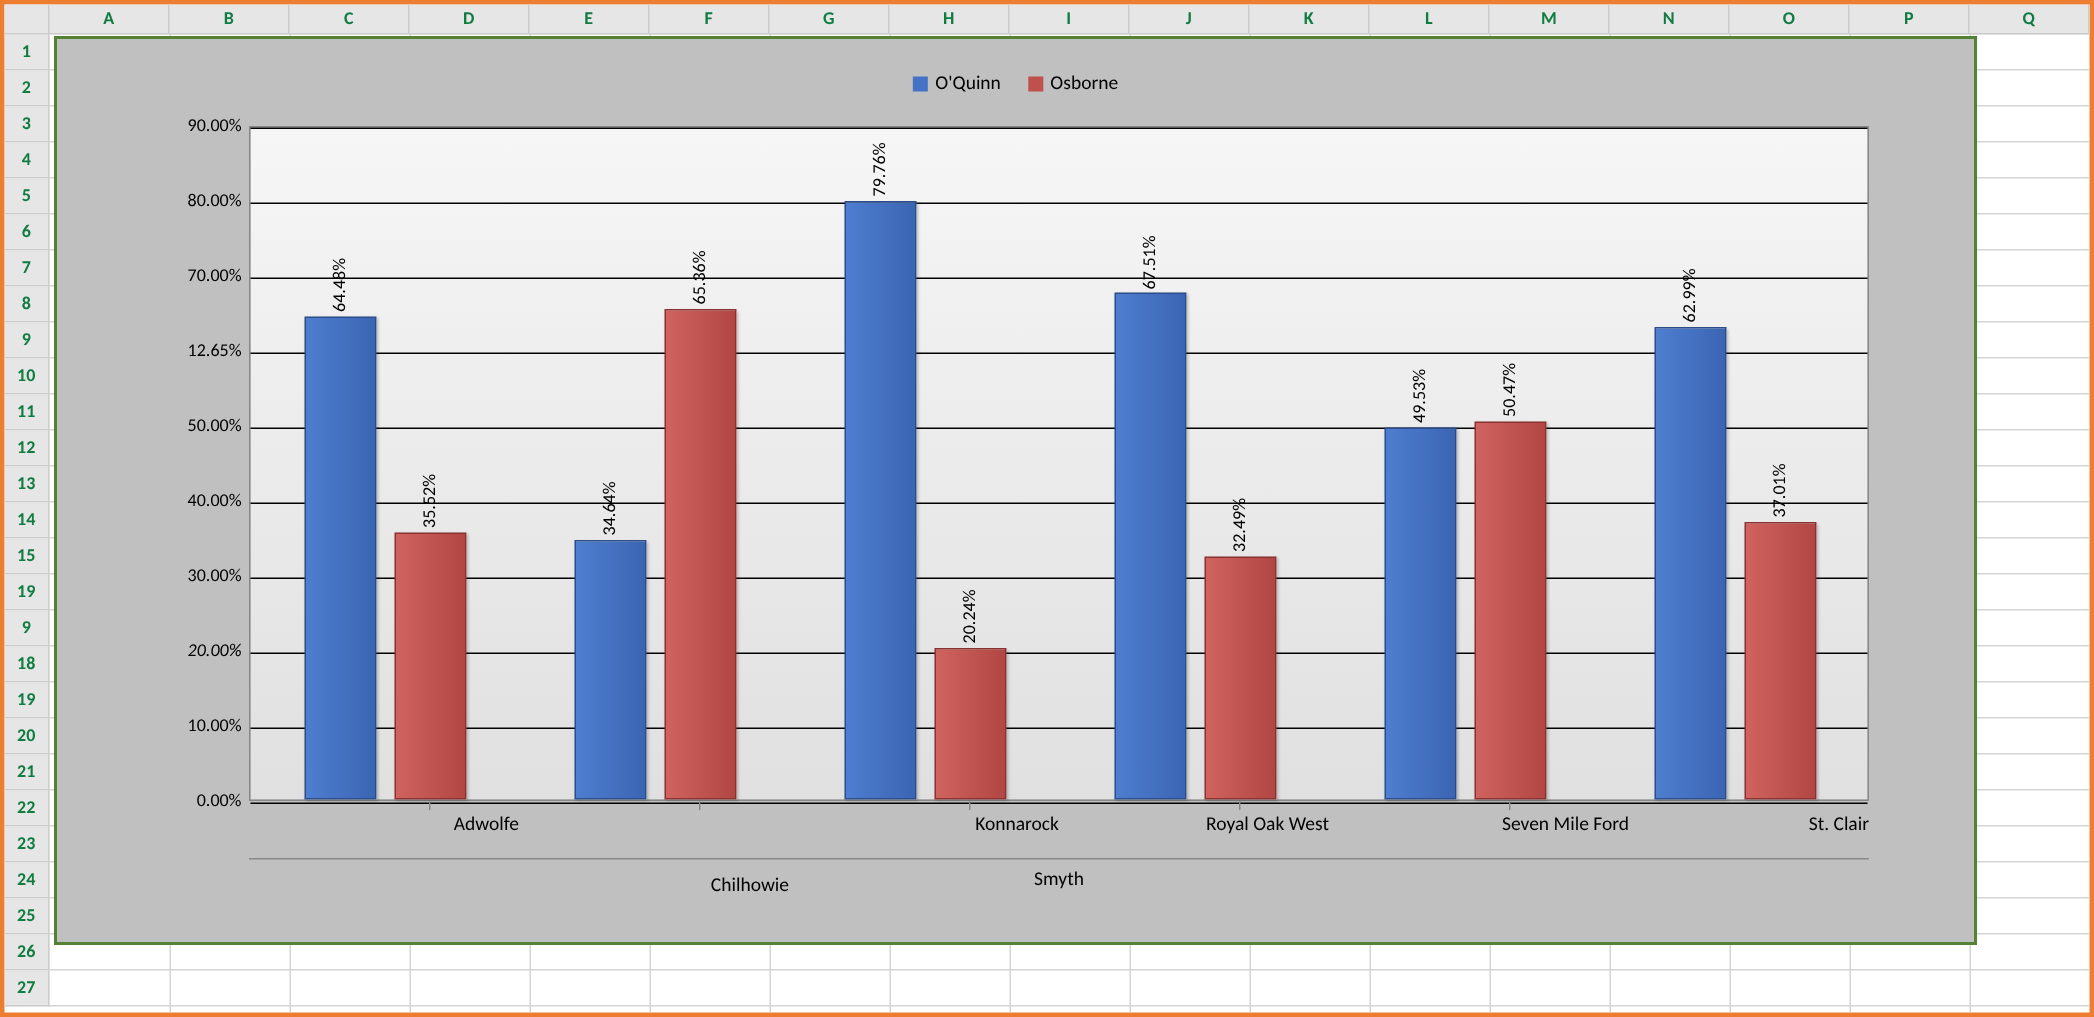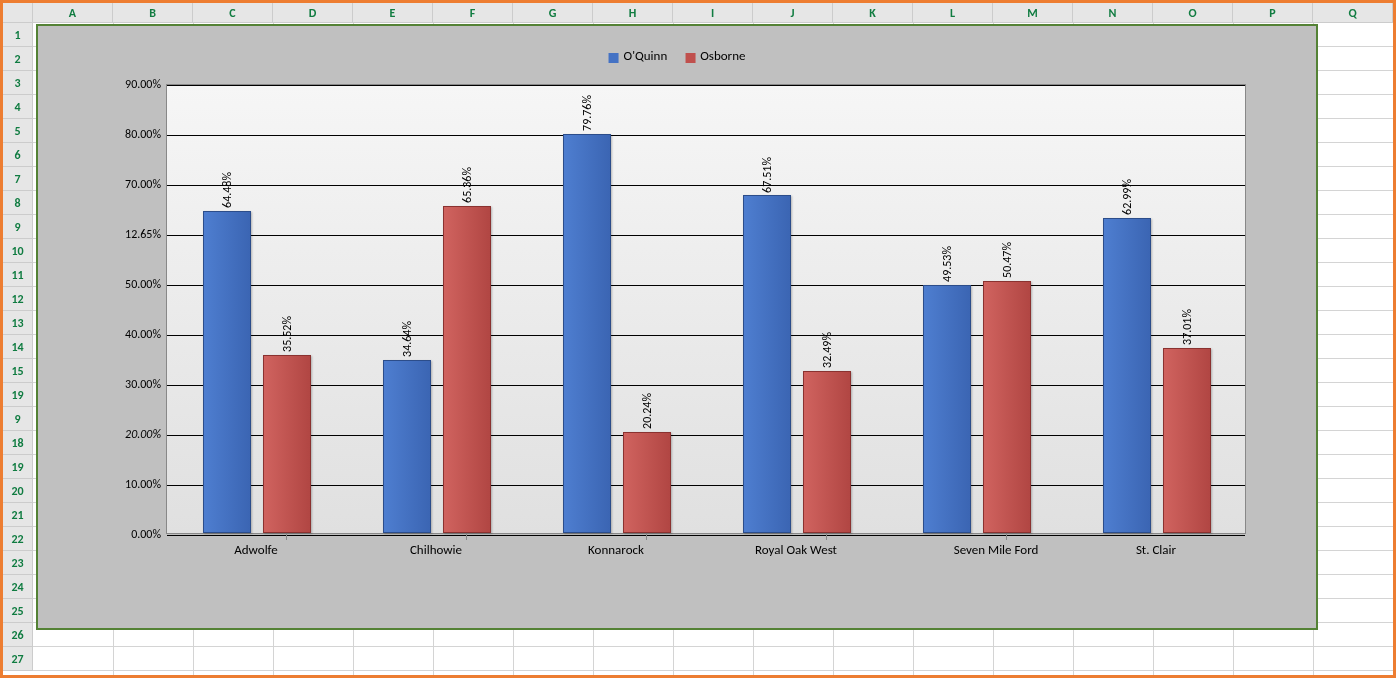--- a/index.html
+++ b/index.html
@@ -74,21 +74,21 @@
 }
 .legend {
   position: absolute;
   top: 22px;
   left: 50%;
   transform: translateX(-50%);
   display: flex;
   gap: 18px;
   font-size: 13px;
 }
-.legend-item { display: flex; align-items: flex-end; gap: 5px; }
+.legend-item { display: flex; align-items: center; gap: 5px; }
 .legend-swatch { width: 10px; height: 10px; }
 .legend-swatch.blue { background: #4472c4; }
 .legend-swatch.red { background: #c0504d; }
 .plot-zone {
   position: absolute;
   left: 68px;
   top: 58px;
   width: 1140px;
   height: 530px;
 }
@@ -111,21 +111,21 @@
   left: 0;
   width: 55px;
   text-align: right;
   font-size: 12px;
   transform: translateY(-50%);
 }
 .cat-label {
   position: absolute;
   top: 458px;
   width: 100%;
-  text-align: center;
+  text-align: right;
   font-size: 13px;
 }
 .parent-label {
   position: absolute;
   top: 488px;
   left: 60px;
   right: 0;
   text-align: center;
   font-size: 13px;
   border-top: 1px solid #888;
@@ -339,26 +339,27 @@
             </div>
             <div class="bar blue" style="left: 936px; height: 314.95px; width: 48px;">
               <div class="dlabel">62.99%</div>
             </div>
             <div class="bar red" style="left: 996px; height: 185.05px; width: 48px;">
               <div class="dlabel">37.01%</div>
             </div>
           </div>
         <div id="cats">
             <div class="cat-label" style="left: 60px; width: 180px;">Adwolfe</div>
-            <div class="cat-label" style="left: 240px; width: 180px;">Chilhowie</div>
+            <div class="cat-label" style="left: 240px; width: 180px; margin-top: 41px;">Chilhowie</div>
             <div class="cat-label" style="left: 420px; width: 180px;">Konnarock</div>
             <div class="cat-label" style="left: 600px; width: 180px;">Royal Oak West</div>
             <div class="cat-label" style="left: 800px; width: 180px;">Seven Mile Ford</div>
             <div class="cat-label" style="left: 960px; width: 180px;">St. Clair</div>
           </div>
+        <div class="parent-label">Smyth</div>
       <div style="position: absolute; left: 180px; top: 450px; width: 0px; height: 6px; border-left: 1px solid rgb(136, 136, 136);"></div>
           <div style="position: absolute; left: 360px; top: 450px; width: 0px; height: 6px; border-left: 1px solid rgb(136, 136, 136);"></div>
           <div style="position: absolute; left: 540px; top: 450px; width: 0px; height: 6px; border-left: 1px solid rgb(136, 136, 136);"></div>
           <div style="position: absolute; left: 720px; top: 450px; width: 0px; height: 6px; border-left: 1px solid rgb(136, 136, 136);"></div>
           <div style="position: absolute; left: 900px; top: 450px; width: 0px; height: 6px; border-left: 1px solid rgb(136, 136, 136);"></div>
         </div>
 
     </div>
   </div>
 </div>

